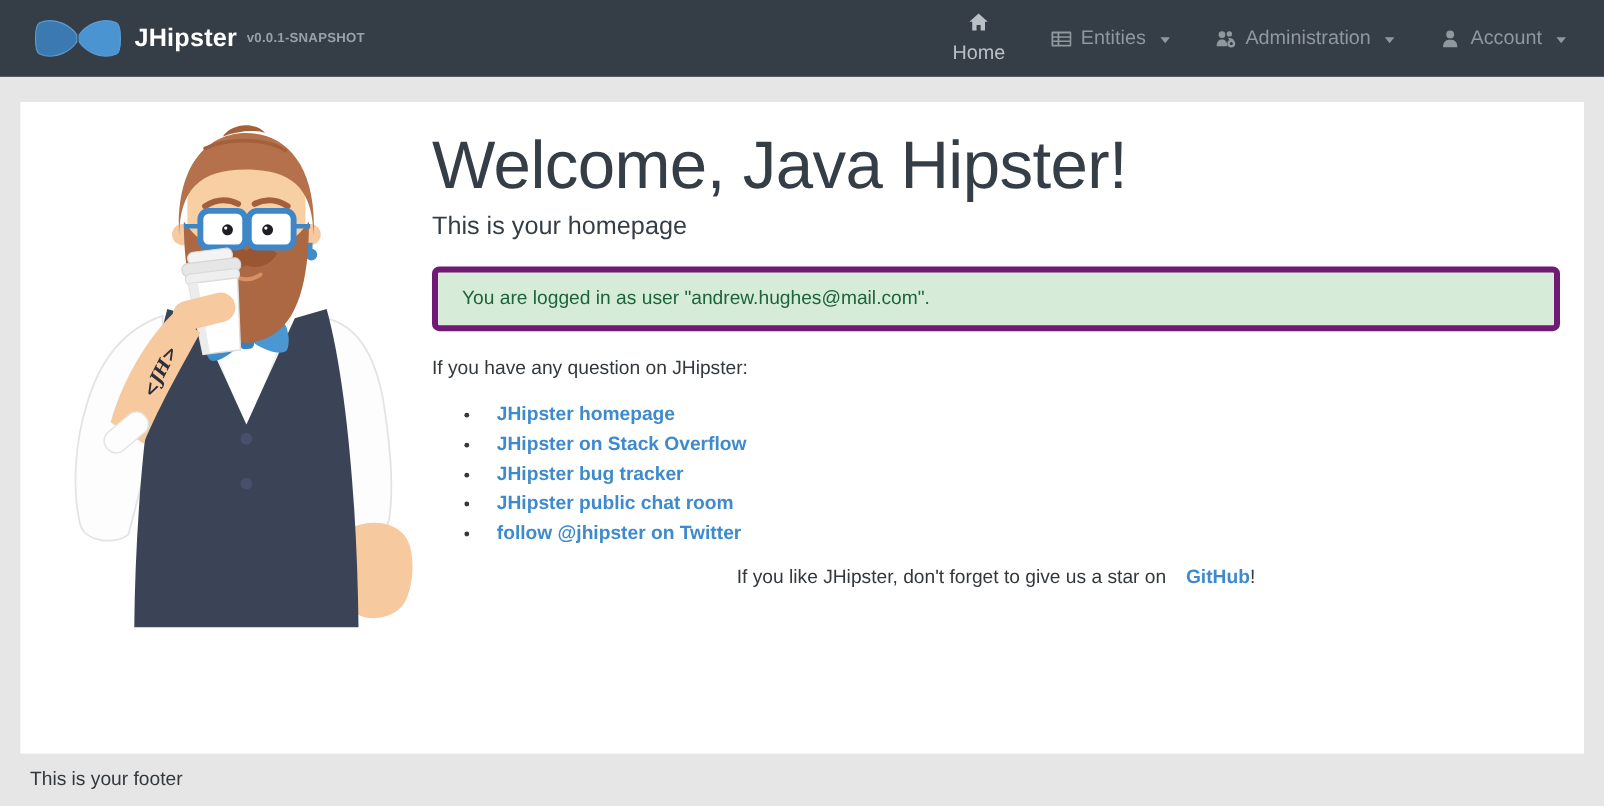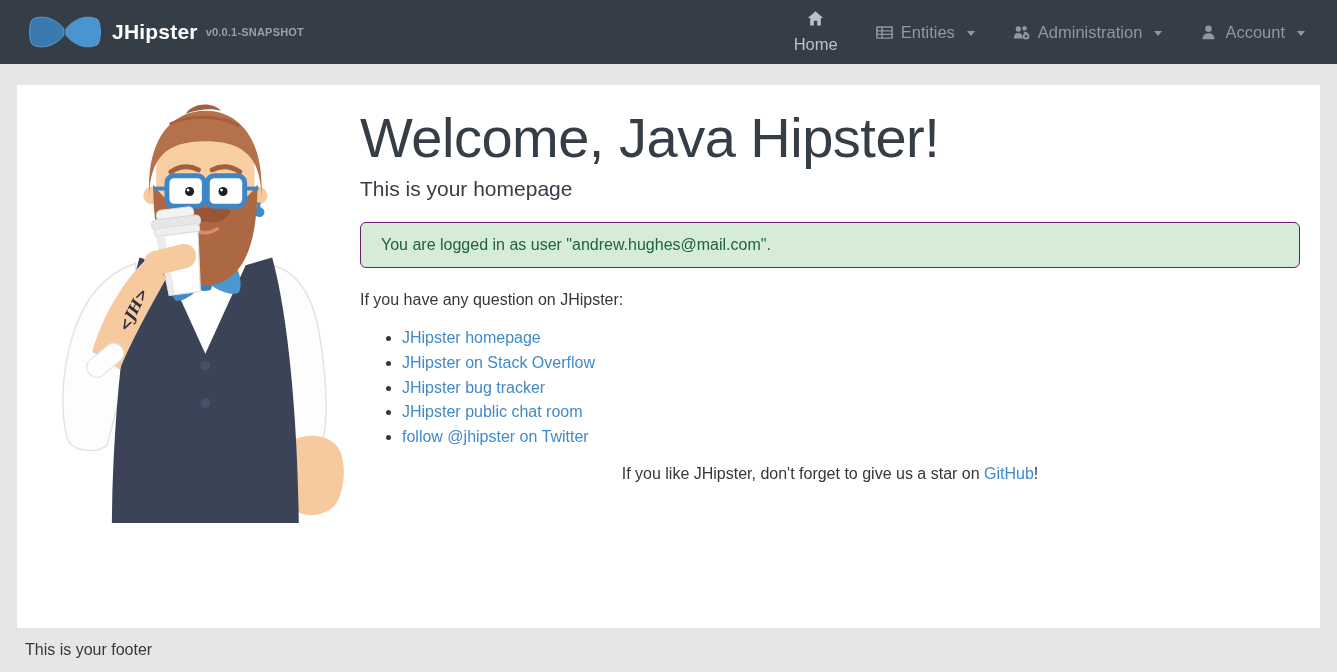--- a/index.html
+++ b/index.html
@@ -53,33 +53,34 @@
   .figure-col { flex: none; width: 300px; padding-top: 15px; margin-right: 15px; }
   .content-col { flex: 1; min-width: 0; }
 
   h1.display {
     font-size: 56px; font-weight: 500; color: #353d47;
     letter-spacing: -0.5px; margin: 21px 0 7px; line-height: 1.15;
   }
   .lead { font-size: 21px; color: #353d47; margin: 0 0 21px; }
   .alert-success {
     background: #d7ebd9;
-    border: 1px solid #701a75;
+    border: 5px solid #701a75;
     color: #1d643b;
     border-radius: 6px;
     padding: 13px 20px;
     font-size: 16px;
     margin: 0 0 23px;
   }
   .question { font-size: 16px; margin: 0 0 17px; color: #33383d; }
   .link-list { margin: 0 0 16px; padding-left: 42px; }
   .link-list li { line-height: 24.6px; }
   a.jh-link, .link-list a {
-    color: #3e8acc; font-weight: 400; font-size: 16px; text-decoration: none;
+    color: #3e8acc; font-weight: 700; font-size: 16px; text-decoration: none;
     cursor: pointer;
+    margin-left: 12px;
   }
   .star-line { font-size: 16px; color: #33383d; text-align: center; }
 
   
   .footer { padding: 13px 2px; font-size: 16px; color: #33383d; margin-left: 23px; }
 </style>
 </head>
 <body>
 
 <header class="navbar">

